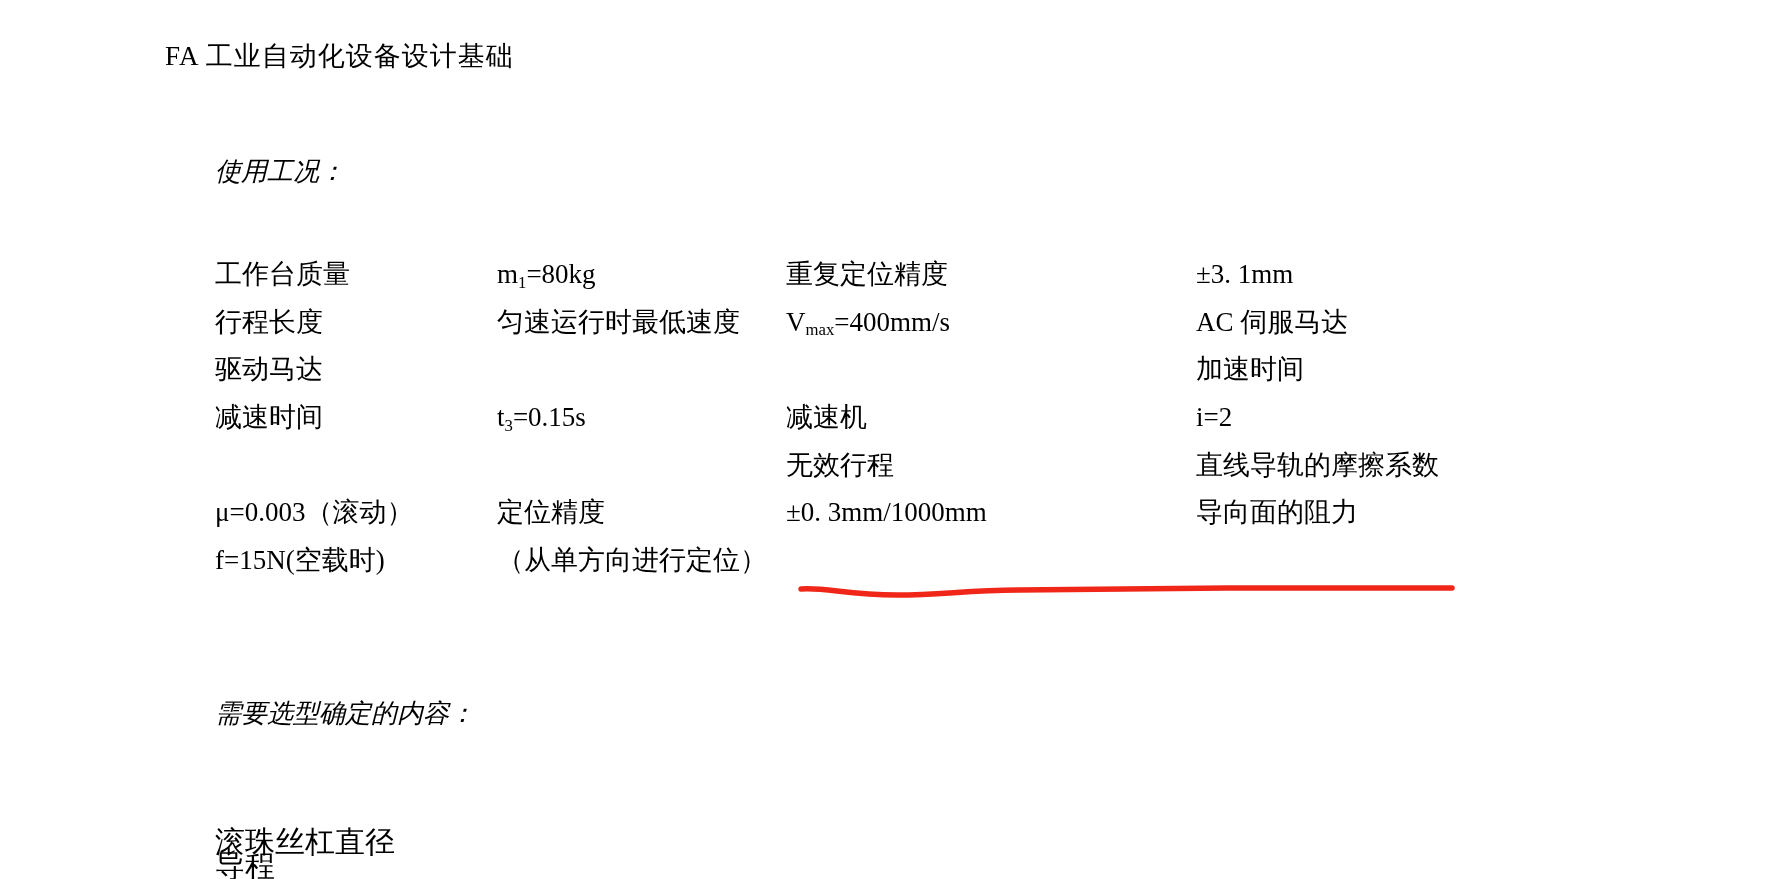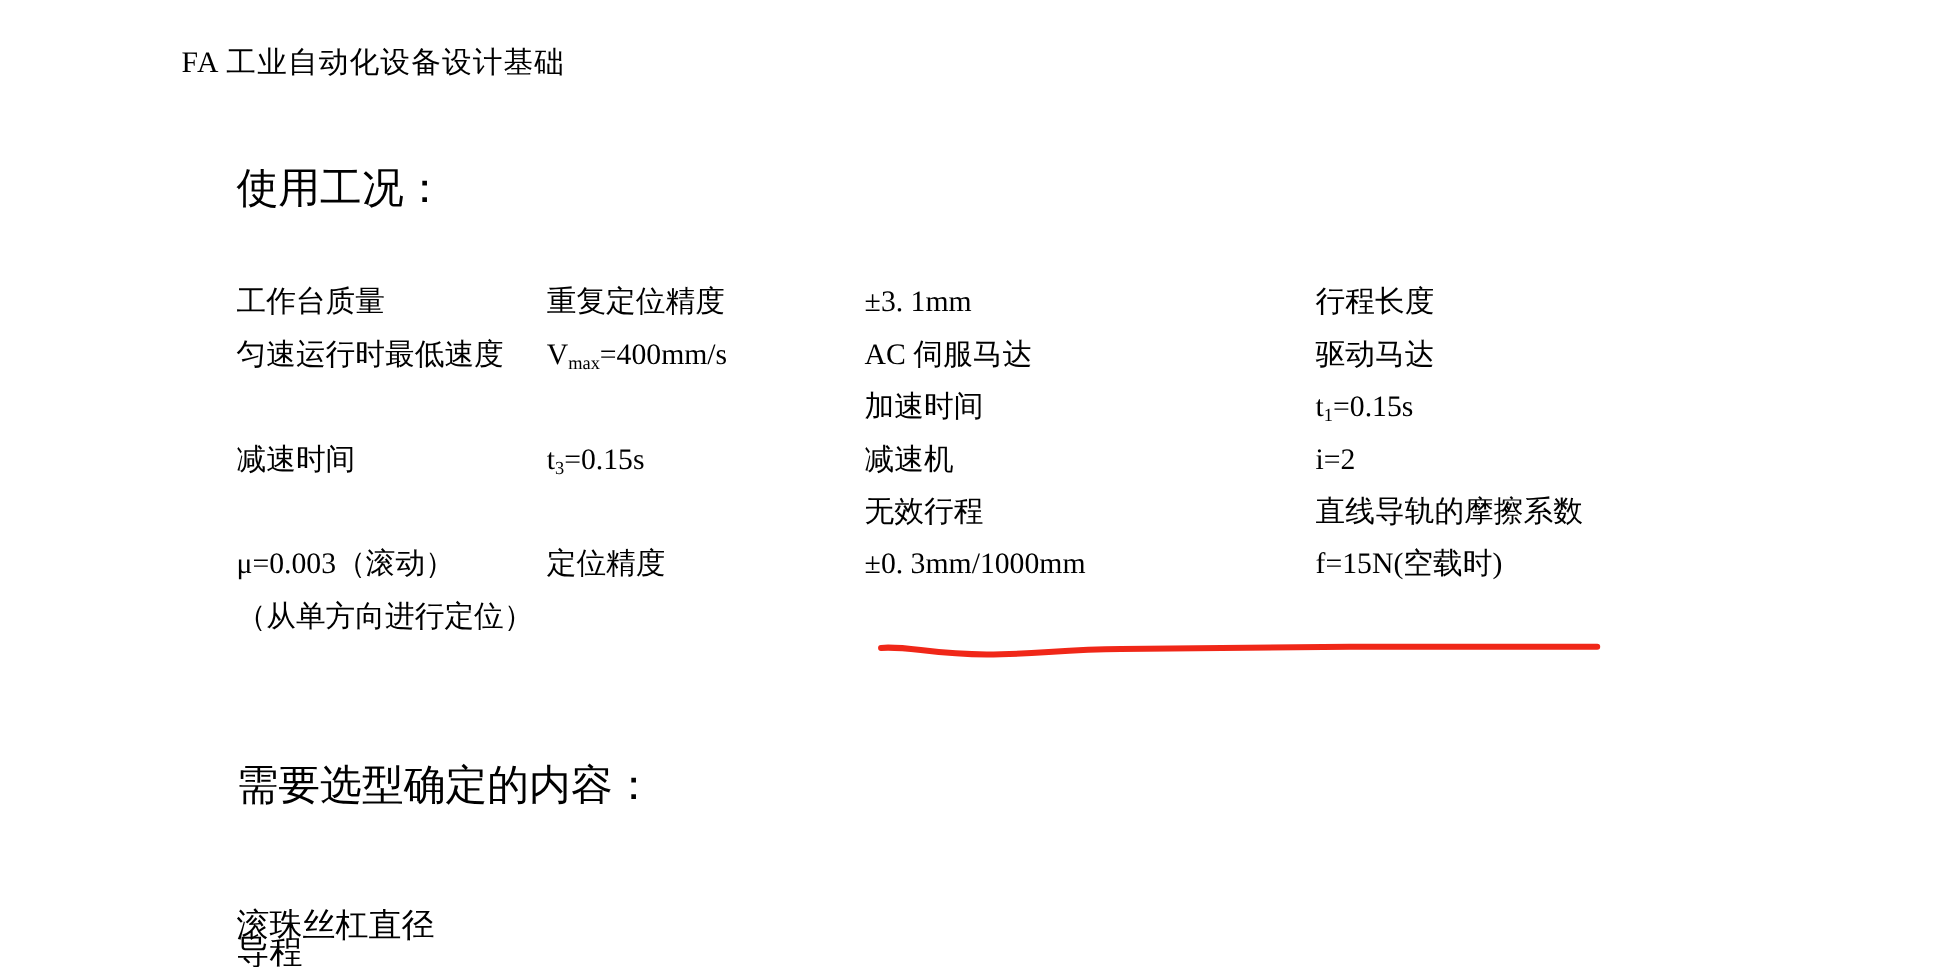--- a/index.html
+++ b/index.html
@@ -23,23 +23,24 @@
     left: 165px;
     top: 42px;
     font-size: 27px;
     line-height: 28px;
     letter-spacing: 1px;
     white-space: nowrap;
   }
   .section-title {
     position: absolute;
     left: 215px;
-    font-size: 38px;
+    font-size: 26px;
     line-height: 36px;
     white-space: nowrap;
+    font-style: italic;
   }
   .sec1 { top: 154px; }
   .sec2 { top: 696px; }
   .cond-table {
     position: absolute;
     left: 215px;
     top: 251px;
     display: grid;
     grid-template-columns: 282px 289px 410px 1fr;
     grid-auto-rows: 47.7px;
@@ -76,42 +77,43 @@
 <body>
 
 <div class="page">
 
   <div class="doc-title">FA 工业自动化设备设计基础</div>
 
   <div class="section-title sec1">使用工况：</div>
 
   <div class="cond-table">
       <div class="cell col0"><span>工作台质量</span></div>
+      <div class="cell col1"><span>m</span><span class="sub">1</span><span>=80kg</span></div>
       <div class="cell col2"><span>重复定位精度</span></div>
       <div class="cell col3"><span>±3. 1mm</span></div>
       <div class="cell col0"><span>行程长度</span></div>
       <div class="cell col2"><span>匀速运行时最低速度</span></div>
       <div class="cell col3"><span>V</span><span class="sub">max</span><span>=400mm/s</span></div>
       <div class="cell col1"><span>AC 伺服马达</span></div>
       <div class="cell col0"><span>驱动马达</span></div>
       <div class="cell col2"></div>
       <div class="cell col3"></div>
       <div class="cell col0"><span>加速时间</span></div>
-      <div class="cell col1"><span>t</span><span class="sub">1</span><span>=0.15s</span></div>
       <div class="cell col2"><span>减速时间</span></div>
       <div class="cell col3"><span>t</span><span class="sub">3</span><span>=0.15s</span></div>
       <div class="cell col0"><span>减速机</span></div>
       <div class="cell col1"><span>i=2</span></div>
       <div class="cell col2"></div>
       <div class="cell col3"></div>
       <div class="cell col0"><span>无效行程</span></div>
       <div class="cell col2"><span>直线导轨的摩擦系数</span></div>
       <div class="cell col3"><span>μ=0.003（滚动）</span></div>
       <div class="cell col0"><span>定位精度</span></div>
       <div class="cell col1"><span>±0. 3mm/1000mm</span></div>
+      <div class="cell col2"><span>导向面的阻力</span></div>
       <div class="cell col3"><span>f=15N(空载时)</span></div>
       <div class="cell col0"><span>（从单方向进行定位）</span></div>
       <div class="cell col1"></div>
       <div class="cell col2"></div>
       <div class="cell col3"></div>
     </div>
 
   <svg class="red-underline" viewBox="0 0 660 18" preserveAspectRatio="none">
     <path d="M 4 7 C 28 5, 50 13, 100 13 C 145 13, 170 8, 222 8 L 430 6 L 655 6" fill="none" stroke-width="5.5" stroke-linecap="round" stroke="#f02718"></path>
   </svg>

